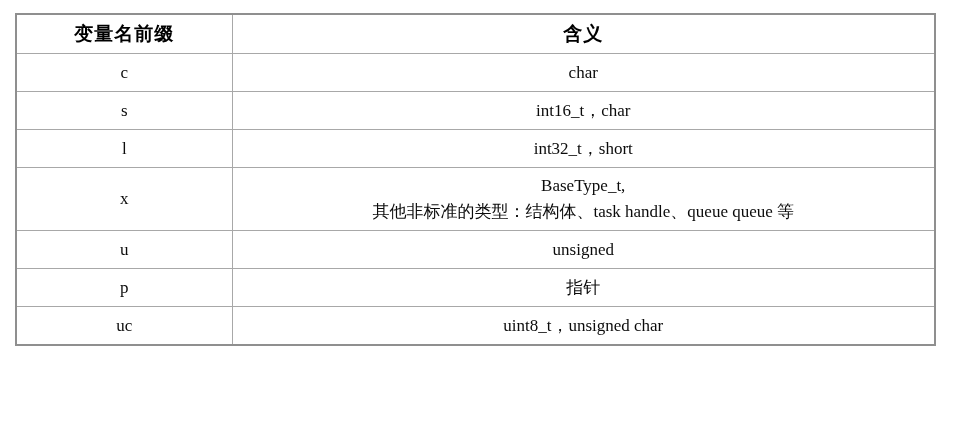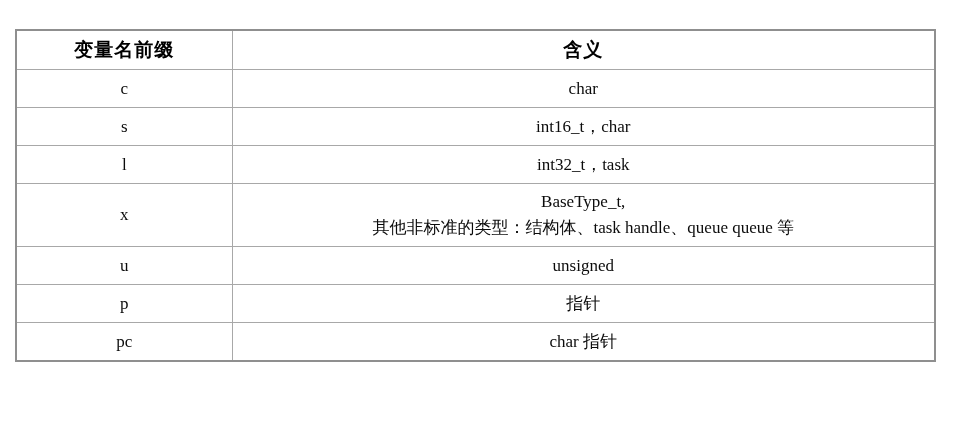--- a/index.html
+++ b/index.html
@@ -10,21 +10,21 @@
   body {
     width: 972px;
     height: 421px;
     position: relative;
     font-family: "Liberation Serif", "DejaVu Serif", serif;
     color: #0b0b0b;
   }
   .page {
     position: absolute;
     left: 0;
-    top: 16px;
+    top: 0;
     width: 972px;
     height: 321px;
     background: #ffffff;
   }
   table.prefix-table {
     position: absolute;
     left: 15px;
     top: 13px;
     width: 919px;
     border-collapse: collapse;
@@ -86,21 +86,21 @@
         </tr>
         <tr>
           <td>s</td>
           <td>
             <div class="meaning-line">int16_t，char</div>
           </td>
         </tr>
         <tr>
           <td>l</td>
           <td>
-            <div class="meaning-line">int32_t，task</div>
+            <div class="meaning-line">int32_t，short</div>
           </td>
         </tr>
         <tr class="tall">
           <td>x</td>
           <td>
             <div class="meaning-line">BaseType_t,</div>
             <div class="meaning-line">其他非标准的类型：结构体、task handle、queue queue 等</div>
           </td>
         </tr>
         <tr>
@@ -109,20 +109,20 @@
             <div class="meaning-line">unsigned</div>
           </td>
         </tr>
         <tr>
           <td>p</td>
           <td>
             <div class="meaning-line">指针</div>
           </td>
         </tr>
         <tr>
-          <td>pc</td>
+          <td>uc</td>
           <td>
-            <div class="meaning-line">char 指针</div>
+            <div class="meaning-line">uint8_t，unsigned char</div>
           </td>
         </tr>
       </tbody>
   </table>
 </div>
 
 </body></html>

